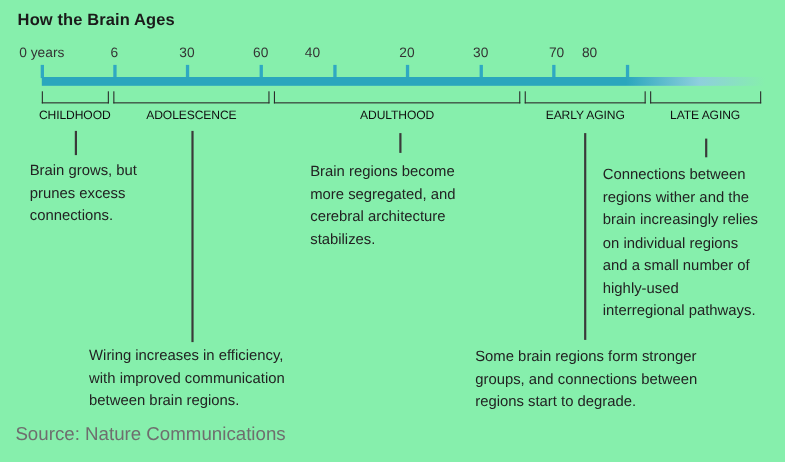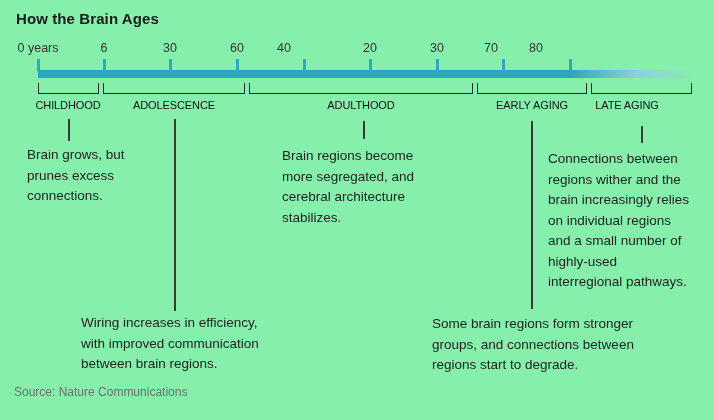--- a/index.html
+++ b/index.html
@@ -31,38 +31,38 @@
     font-size:11px;color:#111;white-space:nowrap;letter-spacing:-.1px;
   }
   .connector{
     position:absolute;width:1.5px;background:#3a3a3a;
   }
   .note{
     position:absolute;font-size:13.5px;line-height:20.5px;color:#222;
     white-space:pre-line;
   }
   .source{
-    position:absolute;left:14px;top:385px;font-size:12px;color:#6e6e6e;
+    position:absolute;left:14px;top:385px;font-size:17px;color:#6e6e6e;
   }
 </style>
 </head>
 <body>
 
 <div class="fig">
 
   <div class="title">How the Brain Ages</div>
 
   <span class="axlab" style="left:38px">0 years</span>
   <span class="axlab" style="left:104px">6</span>
   <span class="axlab" style="left:170px">30</span>
   <span class="axlab" style="left:237px">60</span>
   <span class="axlab" style="left:284px">40</span>
   <span class="axlab" style="left:370px">20</span>
   <span class="axlab" style="left:437px">30</span>
-  <span class="axlab" style="left:491px">70</span>
+  <span class="axlab" style="left:506px">70</span>
   <span class="axlab" style="left:536px">80</span>
 
   <div class="tick" style="left:37px"></div>
   <div class="tick" style="left:103px"></div>
   <div class="tick" style="left:169px"></div>
   <div class="tick" style="left:236px"></div>
   <div class="tick" style="left:303px"></div>
   <div class="tick" style="left:369px"></div>
   <div class="tick" style="left:436px"></div>
   <div class="tick" style="left:502px"></div>
@@ -73,21 +73,21 @@
   <div class="bracket" style="left:38px;width:61px"></div>
   <div class="bracket" style="left:103px;width:142px"></div>
   <div class="bracket" style="left:249px;width:224px"></div>
   <div class="bracket" style="left:477px;width:110px"></div>
   <div class="bracket" style="left:591px;width:101px"></div>
 
   <span class="stage-label" style="left:68px">CHILDHOOD</span>
   <span class="stage-label" style="left:174px">ADOLESCENCE</span>
   <span class="stage-label" style="left:361px">ADULTHOOD</span>
   <span class="stage-label" style="left:532px">EARLY AGING</span>
-  <span class="stage-label" style="left:627px">LATE AGING</span>
+  <span class="stage-label" style="left:641px">LATE AGING</span>
 
   <div class="connector" style="left:68px;top:119px;height:22px"></div>
   <div class="connector" style="left:174px;top:119px;height:192px"></div>
   <div class="connector" style="left:363px;top:121px;height:18px"></div>
   <div class="connector" style="left:531px;top:121px;height:188px"></div>
   <div class="connector" style="left:641px;top:126px;height:17px"></div>
 
   <div class="note" style="left:27px;top:145px;width:150px">Brain grows, but
 prunes excess
 connections.</div>

